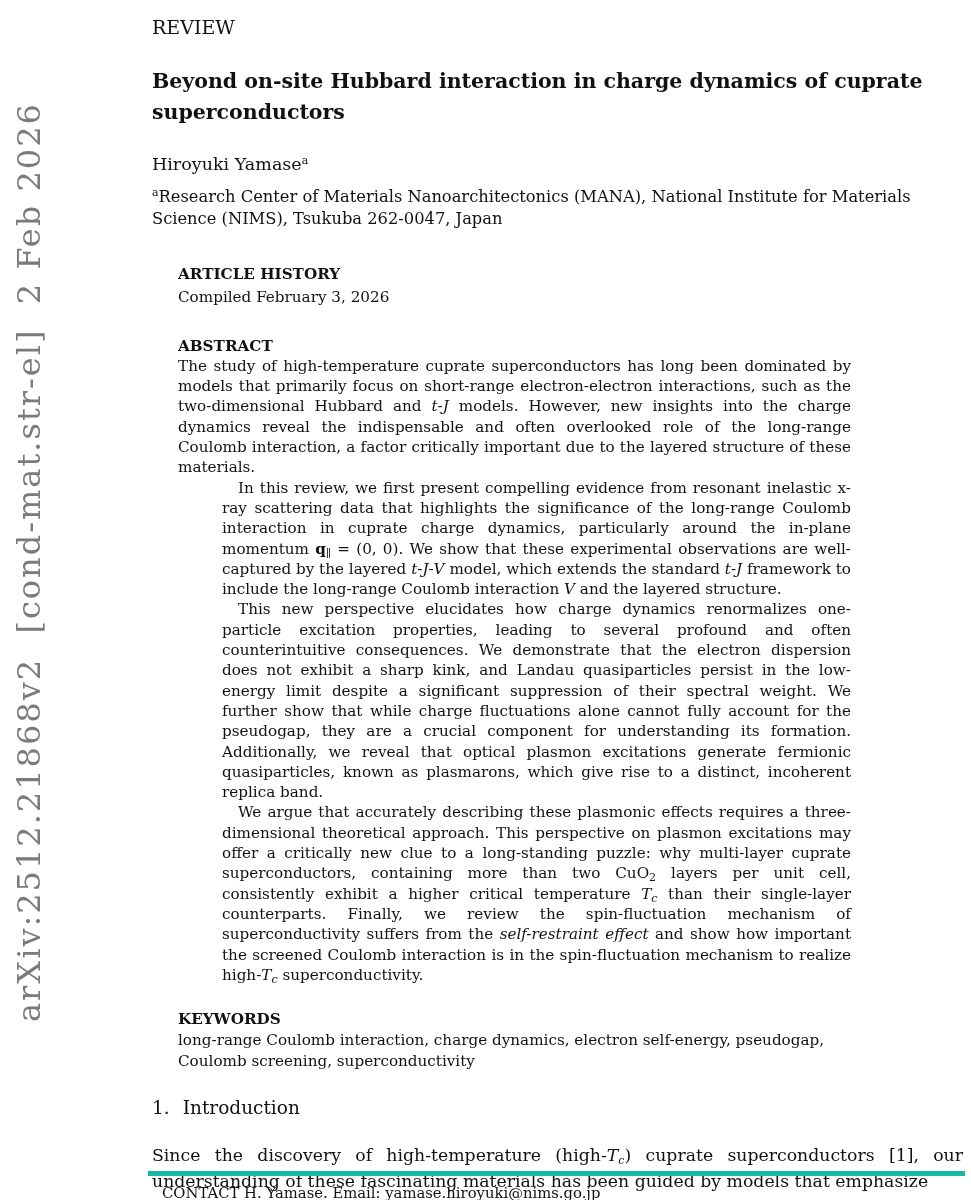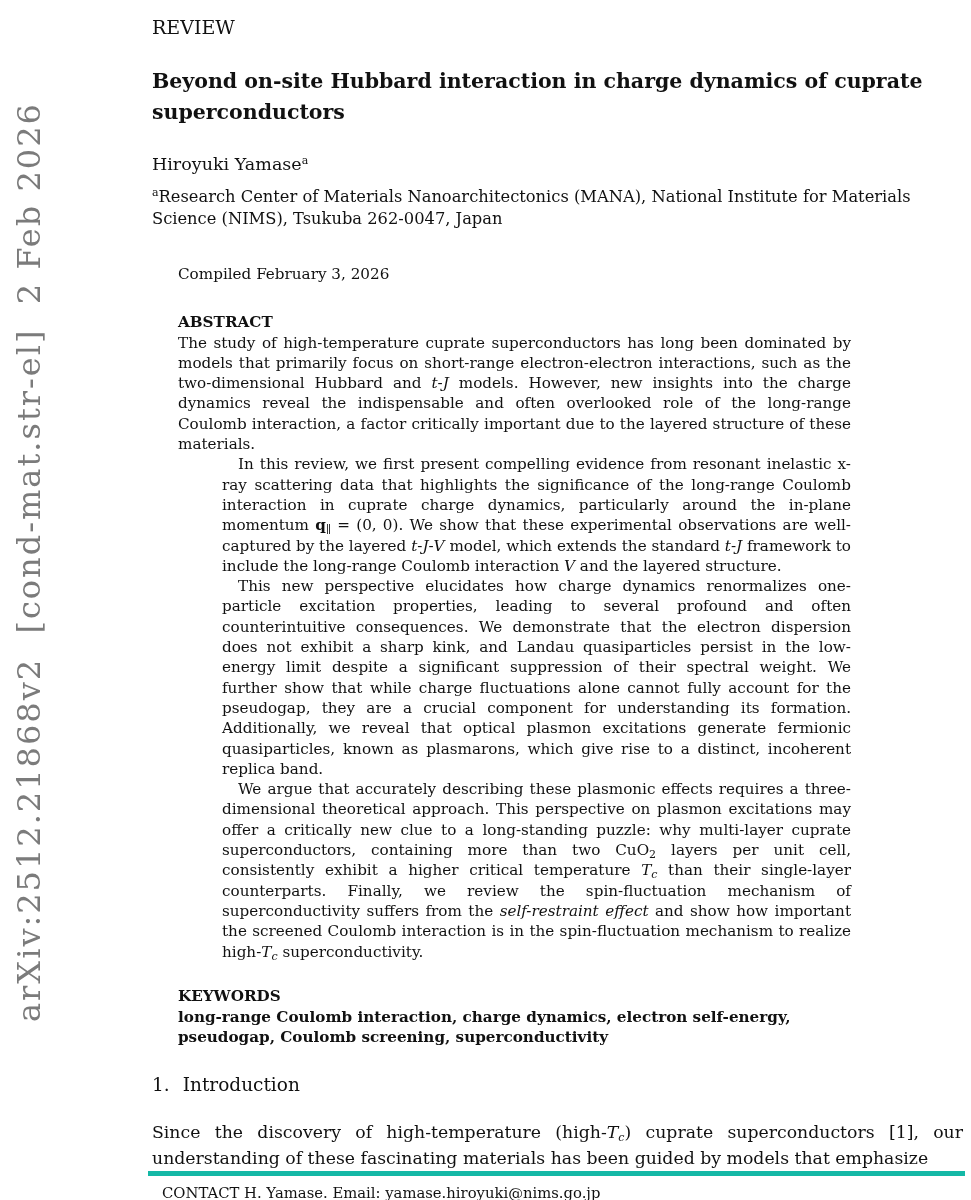--- a/index.html
+++ b/index.html
@@ -28,21 +28,21 @@
   .block-heading{font-weight:bold;font-size:15.2px;text-align:left;}
   .history-date{margin:3px 0 0 0;text-align:left;}
   .mt-abstract{margin-top:28px;}
   .abs-p{margin:0;}
   .abs-p.indent{text-indent:16px;margin-left:44px;}
   .abs-p i{font-style:italic;}
   sub{font-size:11px;line-height:0;vertical-align:-3px;}
   .abs-p sub, .intro-p sub{font-size:11px;}
   .abs-p b{font-weight:bold;}
   .mt-keywords{margin-top:24px;}
-  .keywords-text{margin:1px 0 0 0;text-align:left;font-weight:bold;}
+  .keywords-text{margin:1px 0 0 0;text-align:left;}
   .section-heading{margin-top:26px;font-size:18.5px;font-weight:normal;}
   .section-num{margin-right:13px;}
   .intro-p{
     margin:24px 0 0 0;font-size:17.3px;line-height:26px;text-align:justify;
   }
   .footer{
     position:absolute;left:148px;top:1171px;width:817px;
     border-top:5px solid #14b8a6;
   }
   .contact-line{margin:8px 0 0 14px;font-size:14.8px;}
@@ -61,20 +61,21 @@
   <div class="author-line">
     <span>Hiroyuki Yamase</span><sup class="affmark">a</sup>
   </div>
 
   <div class="affiliation-line">
     <sup class="affmark">a</sup><span>Research Center of Materials Nanoarchitectonics (MANA), National Institute for Materials Science (NIMS), Tsukuba 262-0047, Japan</span>
   </div>
 
   <div class="inner">
 
+    <div class="block-heading">ARTICLE HISTORY</div>
     <p class="history-date">Compiled February 3, 2026</p>
 
     <div class="block-heading mt-abstract">ABSTRACT</div>
     <p class="abs-p">The study of high-temperature cuprate superconductors has long been dominated by models that primarily focus on short-range electron-electron interactions, such as the two-dimensional Hubbard and <i>t</i>-<i>J</i> models. However, new insights into the charge dynamics reveal the indispensable and often overlooked role of the long-range Coulomb interaction, a factor critically important due to the layered structure of these materials.</p>
     <p class="abs-p indent">In this review, we first present compelling evidence from resonant inelastic x-ray scattering data that highlights the significance of the long-range Coulomb interaction in cuprate charge dynamics, particularly around the in-plane momentum <b>q</b><sub>∥</sub> = (0, 0). We show that these experimental observations are well-captured by the layered <i>t</i>-<i>J</i>-<i>V</i> model, which extends the standard <i>t</i>-<i>J</i> framework to include the long-range Coulomb interaction <i>V</i> and the layered structure.</p>
     <p class="abs-p indent">This new perspective elucidates how charge dynamics renormalizes one-particle excitation properties, leading to several profound and often counterintuitive consequences. We demonstrate that the electron dispersion does not exhibit a sharp kink, and Landau quasiparticles persist in the low-energy limit despite a significant suppression of their spectral weight. We further show that while charge fluctuations alone cannot fully account for the pseudogap, they are a crucial component for understanding its formation. Additionally, we reveal that optical plasmon excitations generate fermionic quasiparticles, known as plasmarons, which give rise to a distinct, incoherent replica band.</p>
     <p class="abs-p indent">We argue that accurately describing these plasmonic effects requires a three-dimensional theoretical approach. This perspective on plasmon excitations may offer a critically new clue to a long-standing puzzle: why multi-layer cuprate superconductors, containing more than two CuO<sub>2</sub> layers per unit cell, consistently exhibit a higher critical temperature <i>T<sub>c</sub></i> than their single-layer counterparts. Finally, we review the spin-fluctuation mechanism of superconductivity suffers from the <i>self-restraint effect</i> and show how important the screened Coulomb interaction is in the spin-fluctuation mechanism to realize high-<i>T<sub>c</sub></i> superconductivity.</p>
 
     <div class="block-heading mt-keywords">KEYWORDS</div>
     <p class="keywords-text">long-range Coulomb interaction, charge dynamics, electron self-energy, pseudogap, Coulomb screening, superconductivity</p>

